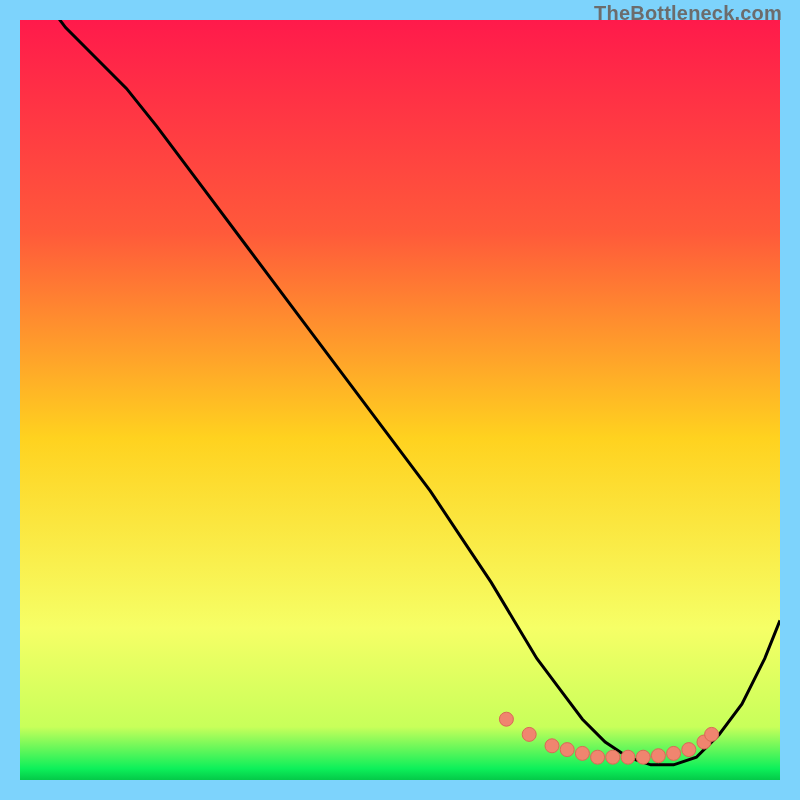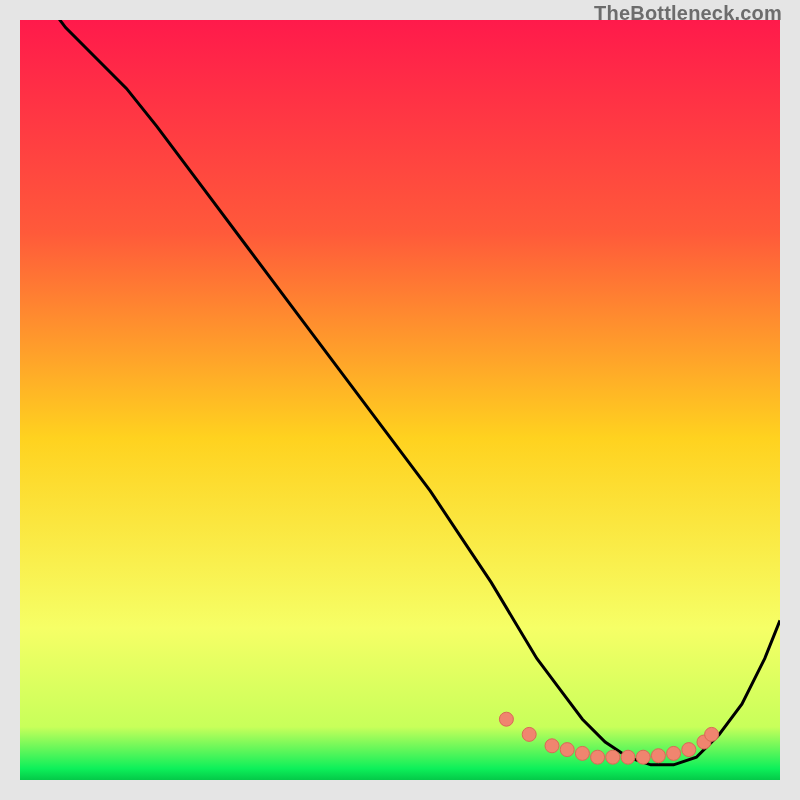--- a/index.html
+++ b/index.html
@@ -7,21 +7,21 @@
     padding: 0;
     width: 800px;
     height: 800px;
     background: #000;
     overflow: hidden;
   }
   .frame {
     position: relative;
     width: 800px;
     height: 800px;
-    background: #e5e5e5;
+    background: #7dd3fc;
   }
   .plot {
     position: absolute;
     left: 20px;
     top: 20px;
     width: 760px;
     height: 760px;
   }
   .watermark {
     position: absolute;

